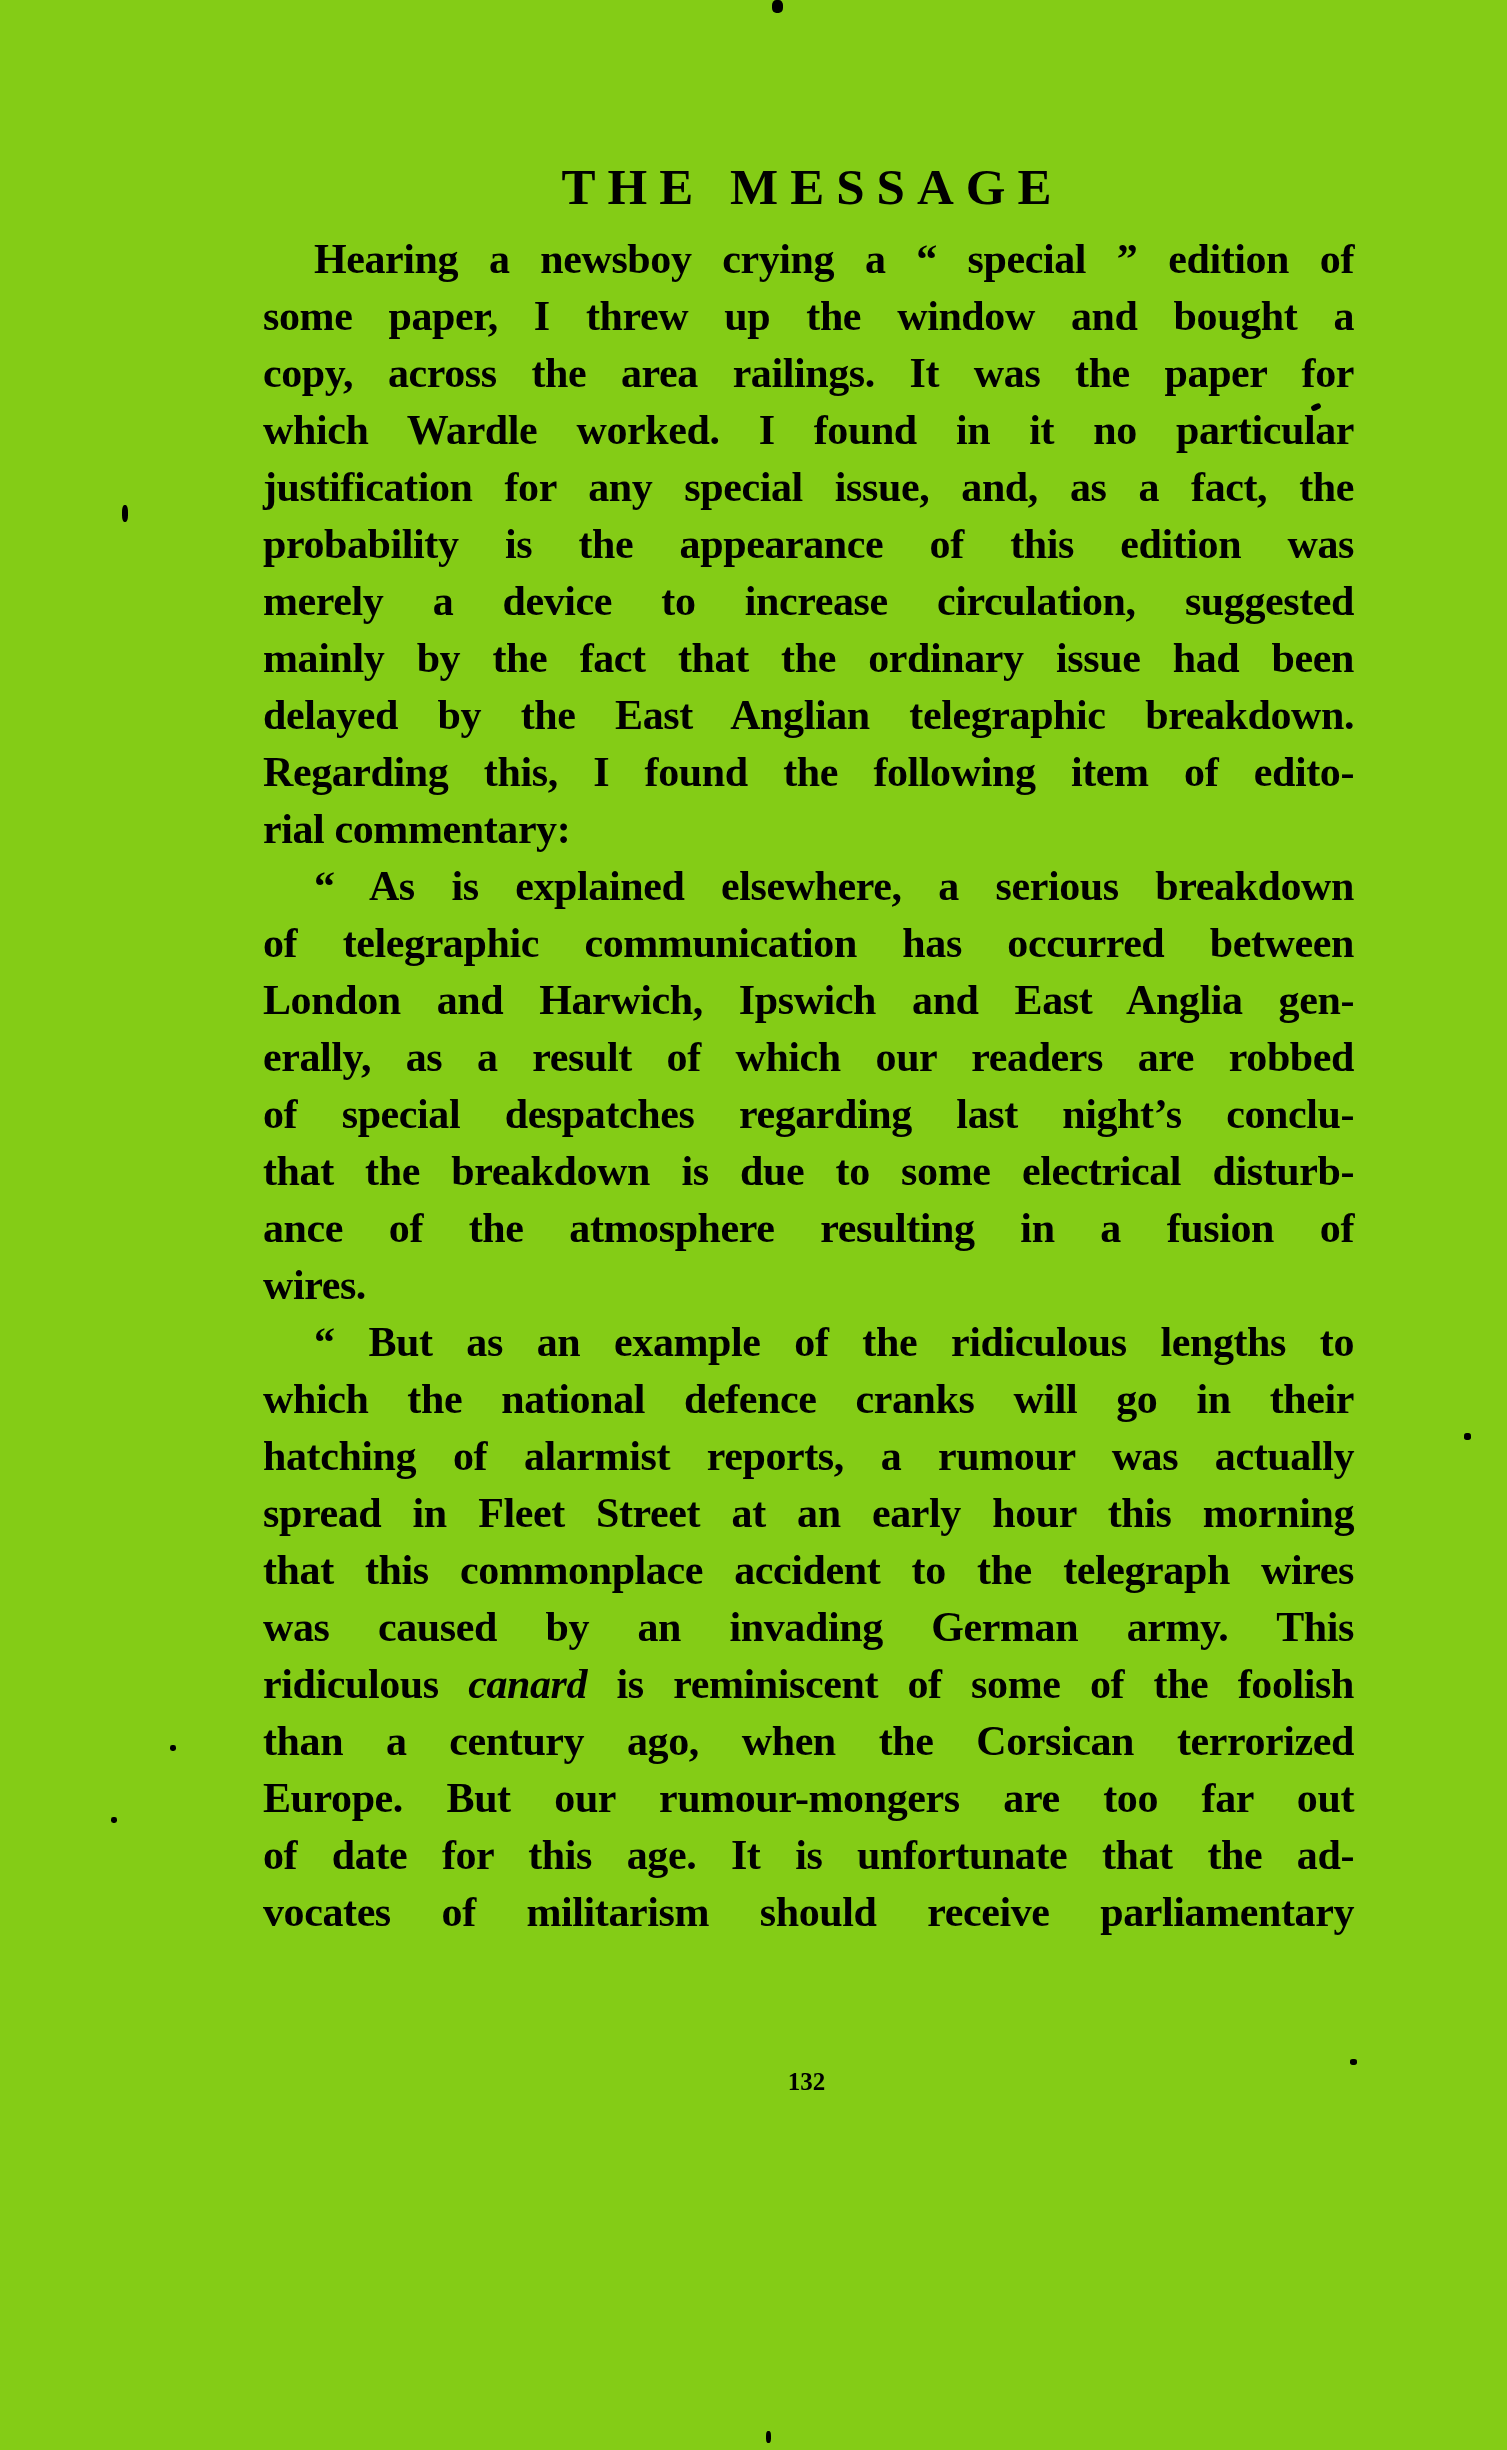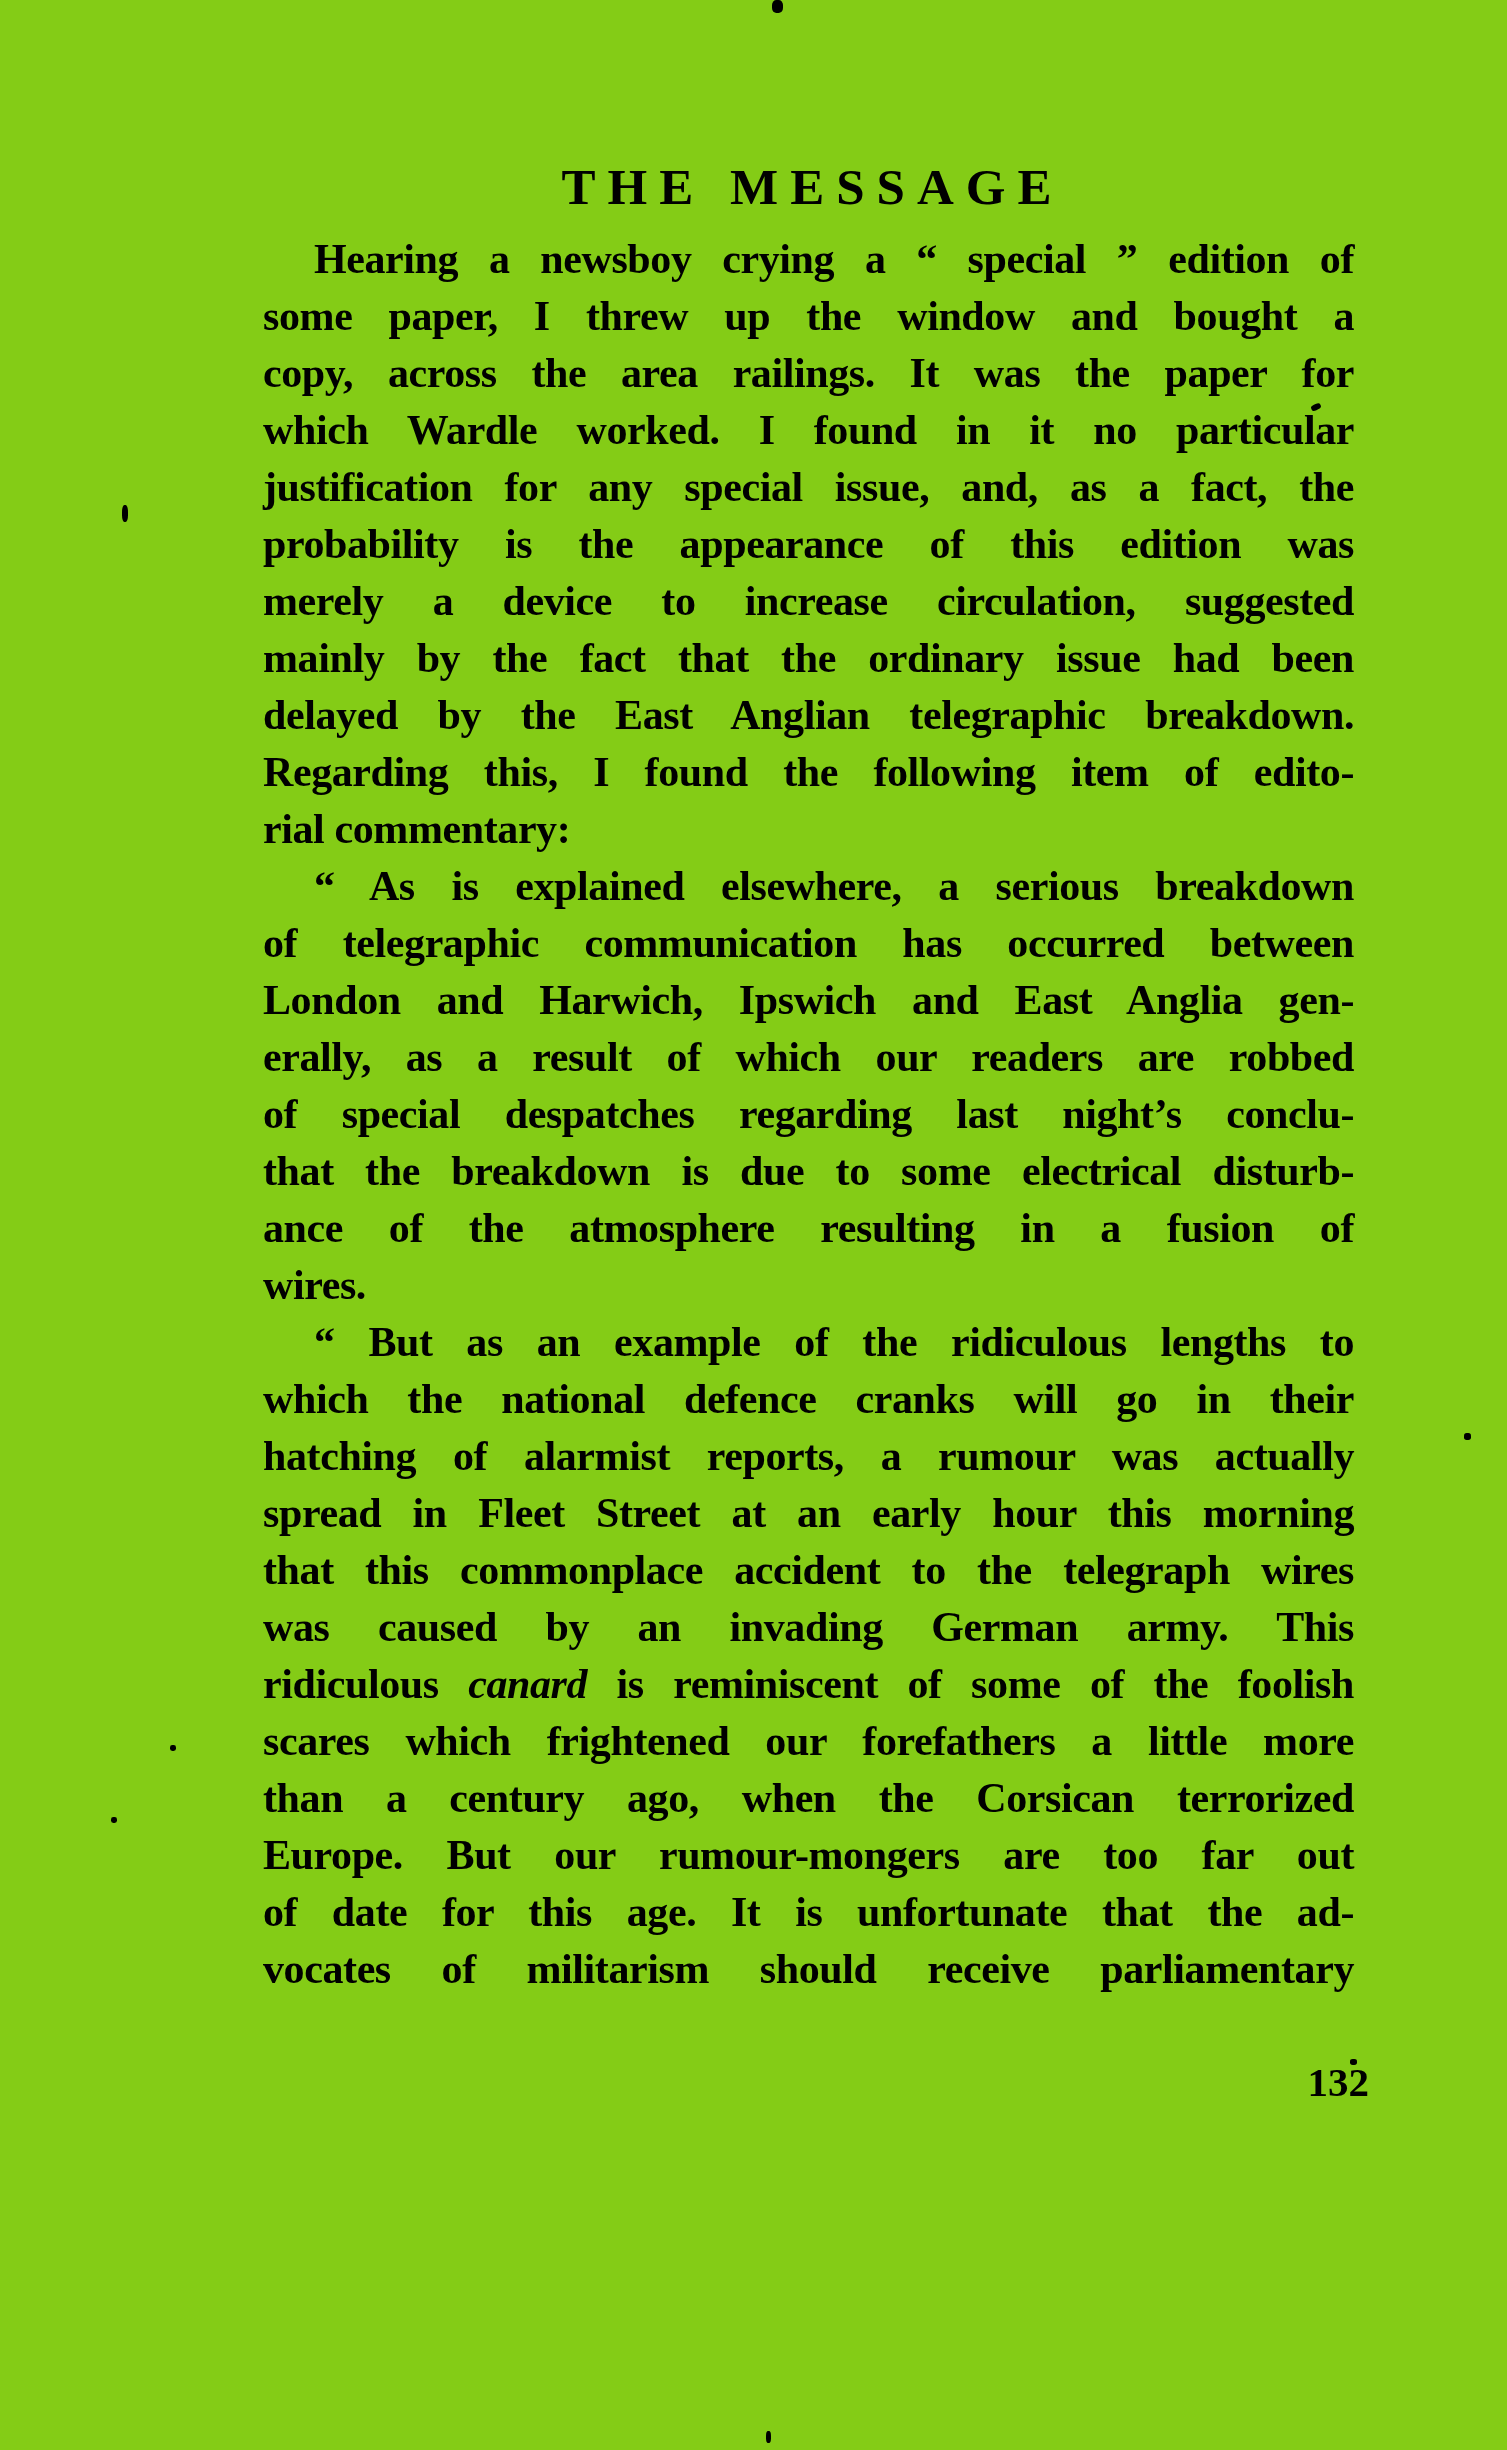--- a/index.html
+++ b/index.html
@@ -49,25 +49,25 @@
     text-align-last: left;
   }
   .line.indent {
     padding-left: 51px;
   }
   .it {
     font-style: italic;
   }
   .page-number {
     position: absolute;
-    left: 278px;
+    left: 261px;
     top: 2059px;
     width: 1091px;
-    text-align: right;
-    font-size: 41px;
+    text-align: center;
+    font-size: 25px;
     font-weight: bold;
     line-height: 46px;
   }
   .speck {
     position: absolute;
     background: #000;
     border-radius: 40%;
   }
 </style>
 </head>
@@ -97,21 +97,20 @@
       <div class="line">that the breakdown is due to some electrical disturb-</div>
       <div class="line">ance of the atmosphere resulting in a fusion of</div>
       <div class="line left">wires.</div>
       <div class="line indent">“ But as an example of the ridiculous lengths to</div>
       <div class="line">which the national defence cranks will go in their</div>
       <div class="line">hatching of alarmist reports, a rumour was actually</div>
       <div class="line">spread in Fleet Street at an early hour this morning</div>
       <div class="line">that this commonplace accident to the telegraph wires</div>
       <div class="line">was caused by an invading German army.  This</div>
       <div class="line"><span class="">ridiculous </span><span class="it">canard</span><span class=""> is reminiscent of some of the foolish</span></div>
-      <div class="line">scares which frightened our forefathers a little more</div>
       <div class="line">than a century ago, when the Corsican terrorized</div>
       <div class="line">Europe.  But our rumour-mongers are too far out</div>
       <div class="line">of date for this age.  It is unfortunate that the ad-</div>
       <div class="line">vocates of militarism should receive parliamentary</div>
     </div>
 
   <div class="page-number">132</div>
 
   <div class="speck" style="left:772px; top:0px; width:11px; height:12.7px;"></div>
   <div class="speck" style="left:122px; top:505px; width:6px; height:17px;"></div>

